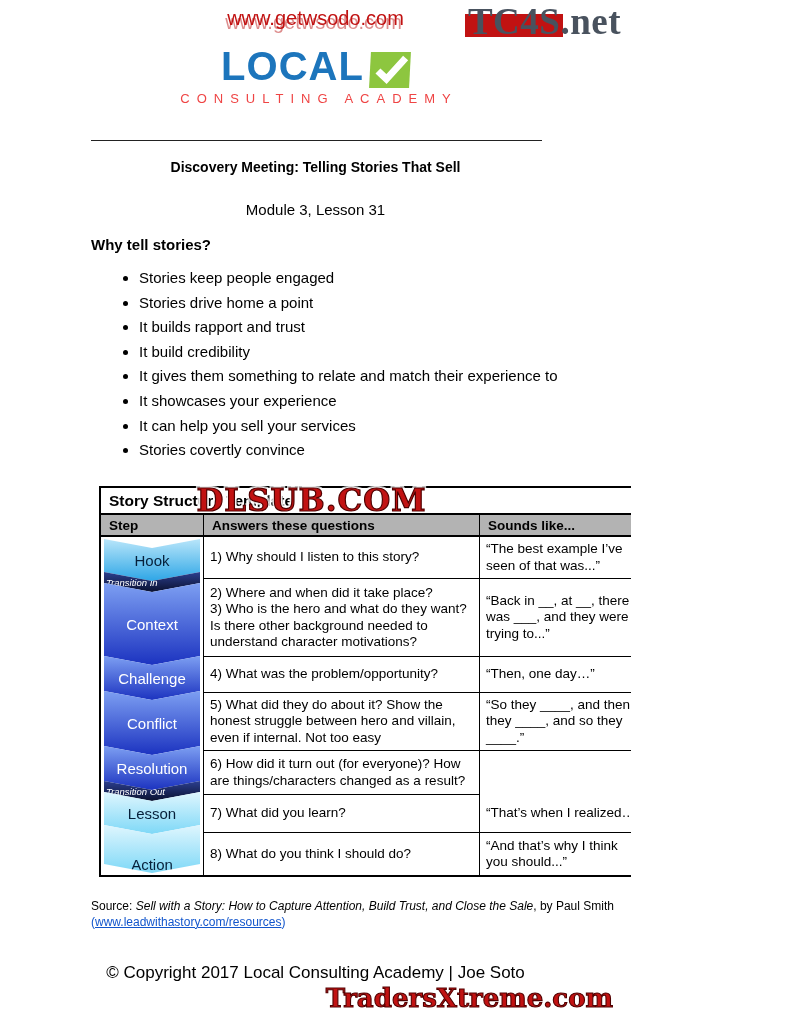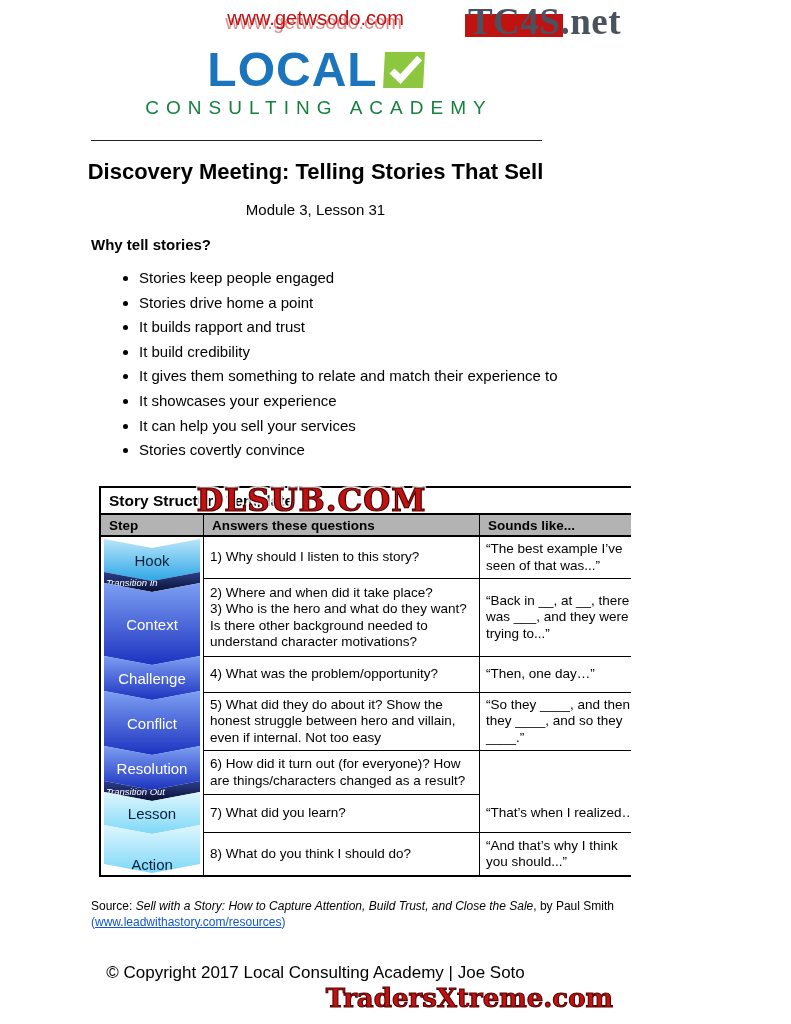--- a/index.html
+++ b/index.html
@@ -19,27 +19,27 @@
   .tc4s { position:absolute; top:0px; right:10px; }
   .tc4s .red-patch { position:absolute; left:-3px; top:14px; width:98px; height:23px; background:var(--watermark_red); }
   .tc4s .tc4s-text {
     position:relative; font-family:"Liberation Serif", serif; font-weight:700;
     font-size:37px; color:var(--tc4s_gray); letter-spacing:0.5px;
   }
 
   
   .logo { position:absolute; top:46px; left:0; right:0; display:flex; flex-direction:column; align-items:center; }
   .logo-row { display:flex; align-items:flex-start; }
-  .logo-name { font-size:48px; font-weight:800; color:var(--logo_blue); letter-spacing:1px; line-height:1; }
+  .logo-name { font-size:40px; font-weight:800; color:var(--logo_blue); letter-spacing:1px; line-height:1; }
   .logo-check { display:inline-block; width:40px; height:36px; background:var(--logo_green); margin-left:6px; margin-top:6px; transform:skewX(-3deg); }
-  .logo-tagline { margin-top:3px; font-size:19px; color:#15803d; letter-spacing:7px; padding-left:7px; }
+  .logo-tagline { margin-top:3px; font-size:13px; color:#ef4444; letter-spacing:7px; padding-left:7px; }
 
   .rule { position:absolute; top:140px; left:91px; right:89px; border-top:1.5px solid #222; }
 
-  .doc-title { position:absolute; top:159px; left:0; right:0; text-align:center; font-weight:bold; font-size:22px; }
+  .doc-title { position:absolute; top:159px; left:0; right:0; text-align:center; font-weight:bold; font-size:14px; }
   .doc-module { position:absolute; top:201px; left:0; right:0; text-align:center; font-size:15px; }
   .sec-head { position:absolute; top:236px; left:91px; font-weight:bold; font-size:15px; }
 
   .bullets { position:absolute; top:266px; left:103px; margin:0; padding-left:36px; font-size:15px; }
   .bullets li { line-height:24.6px; }
 
   
   .table { position:absolute; top:486px; left:99px; width:545px; border:2px solid #000; background:#fff; }
   .t-title { padding:4px 8px 3px; font-weight:bold; font-size:15.5px; border-bottom:2px solid #000; }
   .t-grid {

